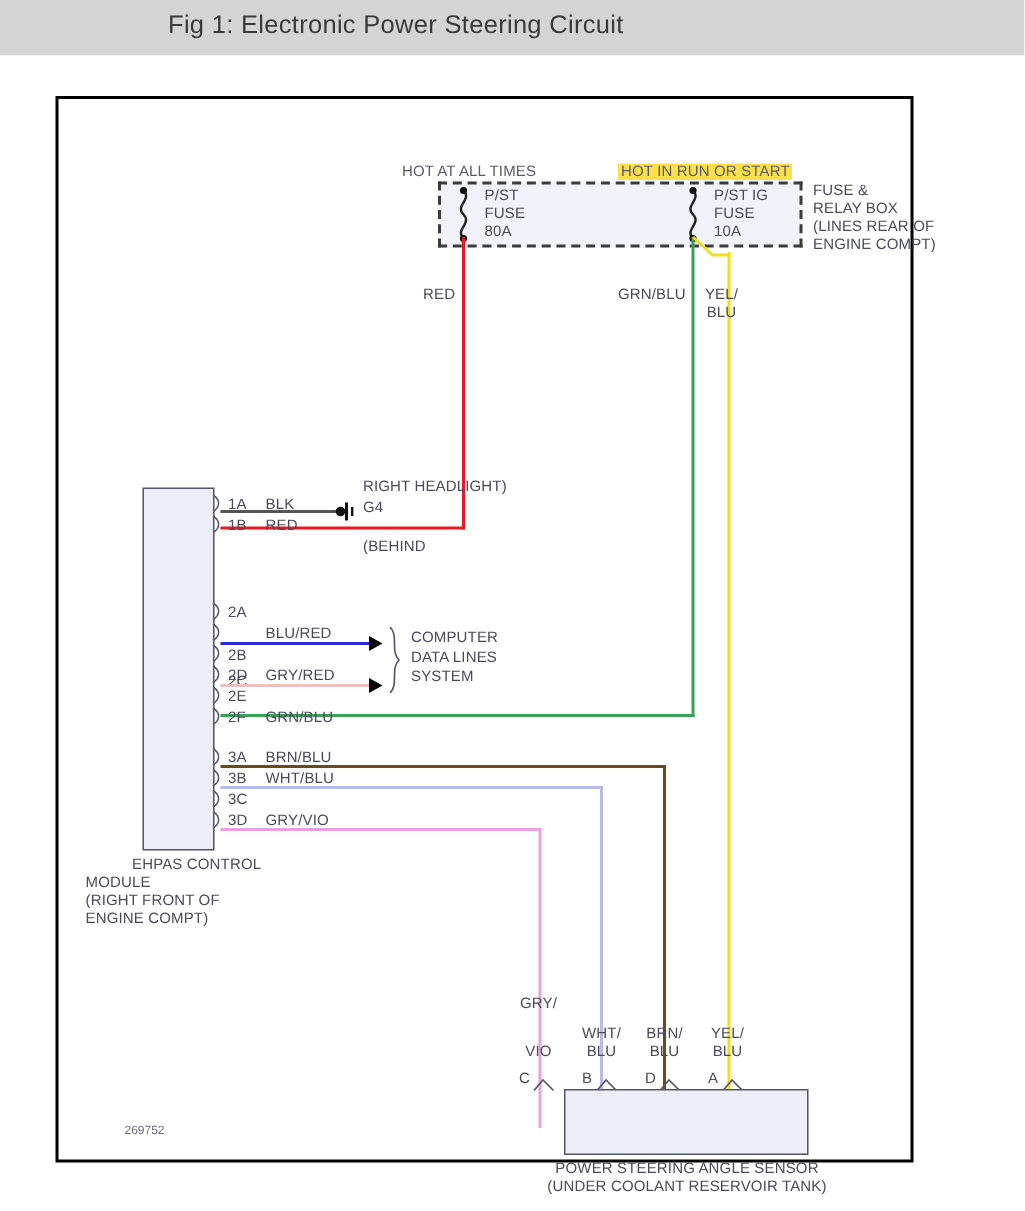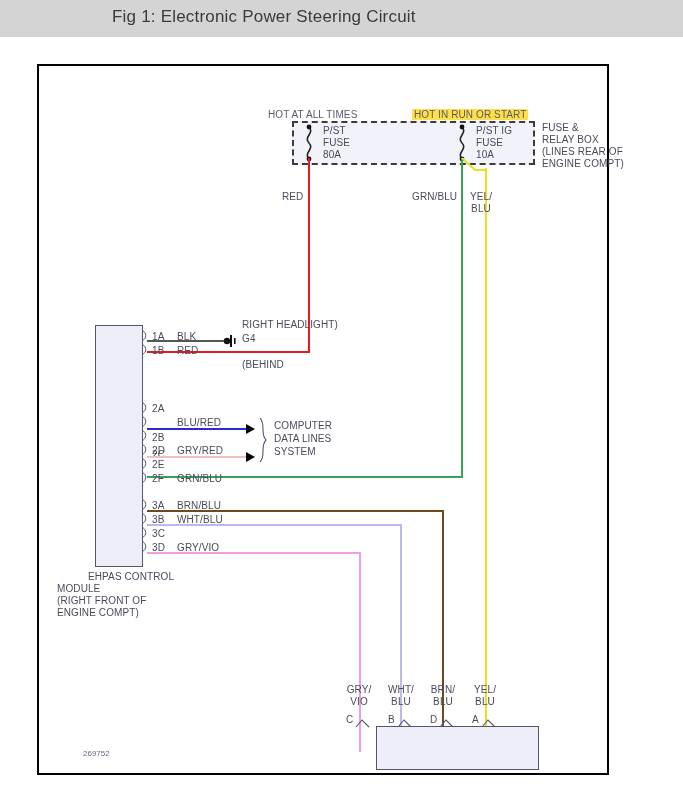--- a/index.html
+++ b/index.html
@@ -193,21 +193,21 @@
 
   <div class="w wh" style="left:108px;top:444px;width:297px;background:#6b4a1e;"></div>
   <div class="w wv" style="left:403px;top:444px;height:242px;background:#6b4a1e;"></div>
 
   <div class="w wh" style="left:108px;top:458px;width:255px;background:#b9b9ee;"></div>
   <div class="w wv" style="left:361px;top:458px;height:228px;background:#b9b9ee;"></div>
 
   <div class="w wh" style="left:108px;top:486px;width:214px;background:#ef9ee2;"></div>
   <div class="w wv" style="left:320px;top:486px;height:200px;background:#ef9ee2;"></div>
 
-  <div class="lbl c dark" style="left:300px;top:618px;width:40px;">GRY/</div>
+  <div class="lbl c dark" style="left:300px;top:598px;width:40px;">GRY/</div>
   <div class="lbl c dark" style="left:300px;top:630px;width:40px;">VIO</div>
   <div class="lbl c dark" style="left:342px;top:618px;width:40px;">WHT/</div>
   <div class="lbl c dark" style="left:342px;top:630px;width:40px;">BLU</div>
   <div class="lbl c dark" style="left:384px;top:618px;width:40px;">BRN/</div>
   <div class="lbl c dark" style="left:384px;top:630px;width:40px;">BLU</div>
   <div class="lbl c dark" style="left:426px;top:618px;width:40px;">YEL/</div>
   <div class="lbl c dark" style="left:426px;top:630px;width:40px;">BLU</div>
 
   <div class="lbl dark" style="left:307px;top:648px;">C</div>
   <div class="lbl dark" style="left:349px;top:648px;">B</div>
@@ -221,17 +221,19 @@
         <path d="M1 9 L 7 2 L 14 9" stroke="#55556a" stroke-width="1.1" fill="none"></path>
       </svg>
   <svg style="position:absolute;left:400px;top:652px;" width="16" height="10">
         <path d="M1 9 L 7 2 L 14 9" stroke="#55556a" stroke-width="1.1" fill="none"></path>
       </svg>
   <svg style="position:absolute;left:442px;top:652px;" width="16" height="10">
         <path d="M1 9 L 7 2 L 14 9" stroke="#55556a" stroke-width="1.1" fill="none"></path>
       </svg>
 
   <div id="sensor"></div>
+  <div class="lbl c dark" style="left:305px;top:708px;width:228px;">POWER STEERING ANGLE SENSOR</div>
+  <div class="lbl c dark" style="left:305px;top:720px;width:228px;">(UNDER COOLANT RESERVOIR TANK)</div>
 
   <div id="idnum">269752</div>
 
  </div>
 </div>
 
 </body></html>

